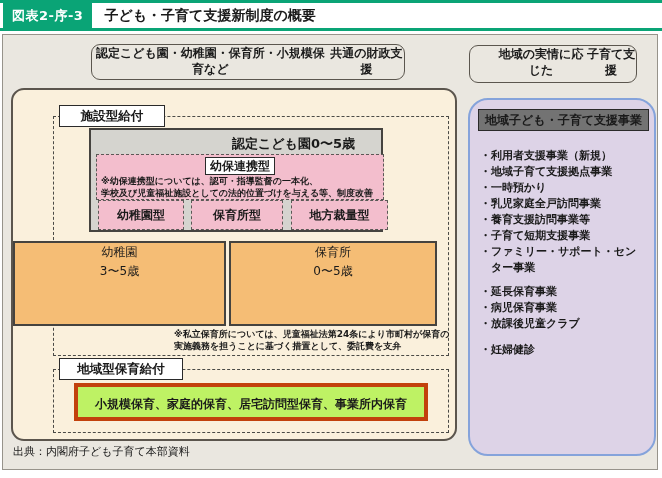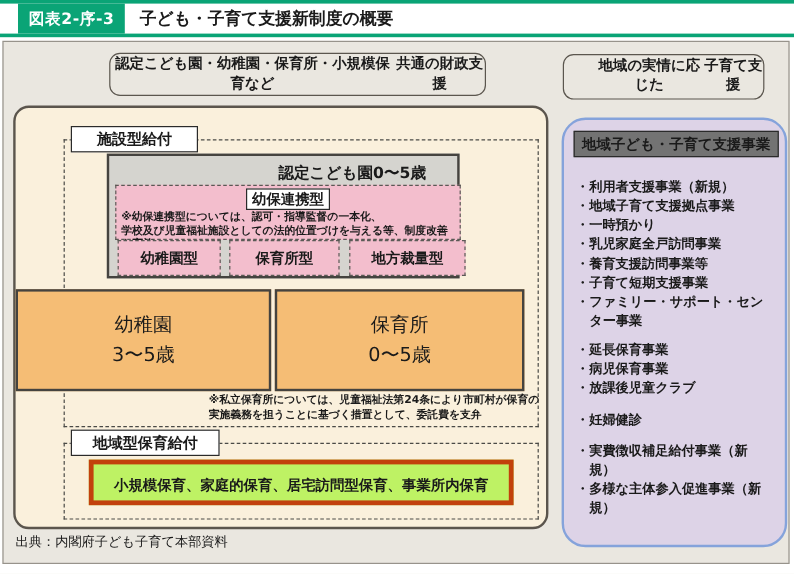--- a/index.html
+++ b/index.html
@@ -8,21 +8,21 @@
     font-family:"DejaVu Sans", sans-serif; color:#1a1a1a; overflow:hidden;
   }
   
   .header{
     position:absolute; top:0; left:0; width:662px; height:31px;
     background:#ffffff; border-top:3px solid #0aa476; border-bottom:3px solid #0aa476;
     box-sizing:border-box; display:flex; align-items:stretch;
   }
   .badge{
     background:#0aa476; color:#fff; font-weight:bold; font-size:13px;
-    display:flex; align-items:center; padding:0 9px; margin-left:15px; letter-spacing:.5px;
+    display:flex; align-items:center; padding:0 9px; margin-left:3px; letter-spacing:.5px;
   }
   .figtitle{
     font-weight:bold; font-size:14px; display:flex; align-items:center; padding-left:12px;
   }
   
   .content{
     position:absolute; top:34px; left:2px; width:656px; height:436px;
     background:#eae7e0; border:1px solid #97938b; box-sizing:border-box;
   }
   .content *{box-sizing:border-box;}
@@ -71,22 +71,22 @@
     position:absolute; top:70px; height:30px; background:#f3becd; border:1px dashed #5a5a56;
     font-size:12px; font-weight:bold; text-align:center; line-height:28px;
   }
   .type1{ left:7px;   width:86px; }
   .type2{ left:100px; width:92px; }
   .type3{ left:200px; width:97px; }
 
   
   .orange{
     position:absolute; top:206px; height:85px; background:#f5bd75; border:2px solid #45433f;
-    display:flex; flex-direction:column; justify-content:center; text-align:center;
-    font-size:16px; line-height:1.55; z-index:2;
+    display:flex; flex-direction:column; justify-content:flex-start; text-align:center;
+    font-size:12px; line-height:1.55; z-index:2;
   }
   .orange1{ left:10px;  width:213px; }
   .orange2{ left:226px; width:208px; }
 
   .footnote{
     position:absolute; left:171px; top:294px; width:276px;
     font-size:9px; line-height:11.5px; font-weight:bold; z-index:2;
   }
 
   
@@ -187,22 +187,18 @@
           <div class="rs-item">・ファミリー・サポート・センター事業</div>
         </div>
         <div class="rs-group g1">
           <div class="rs-item">・延長保育事業</div>
           <div class="rs-item">・病児保育事業</div>
           <div class="rs-item">・放課後児童クラブ</div>
         </div>
         <div class="rs-group g2">
           <div class="rs-item">・妊婦健診</div>
         </div>
-        <div class="rs-group g3">
-          <div class="rs-item">・実費徴収補足給付事業（新規）</div>
-          <div class="rs-item">・多様な主体参入促進事業（新規）</div>
-        </div>
       </div>
     </div>
 
     <div class="source">出典：内閣府子ども子育て本部資料</div>
   </div>
 </div>
 
 </body></html>

